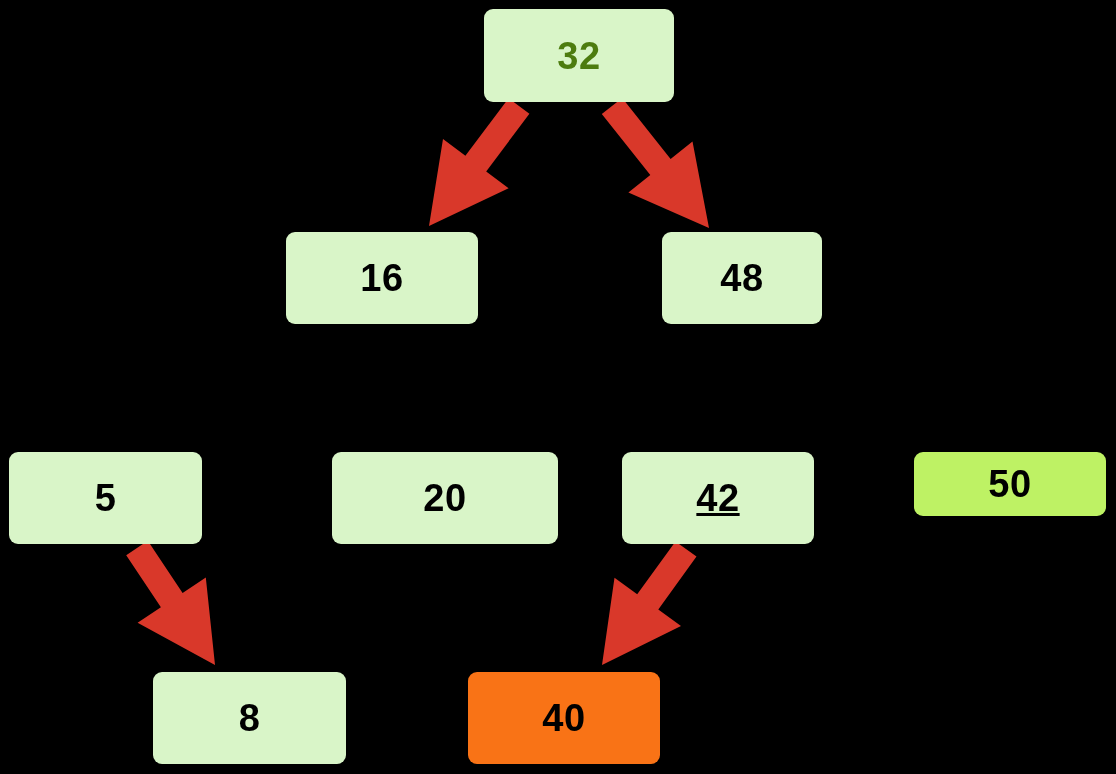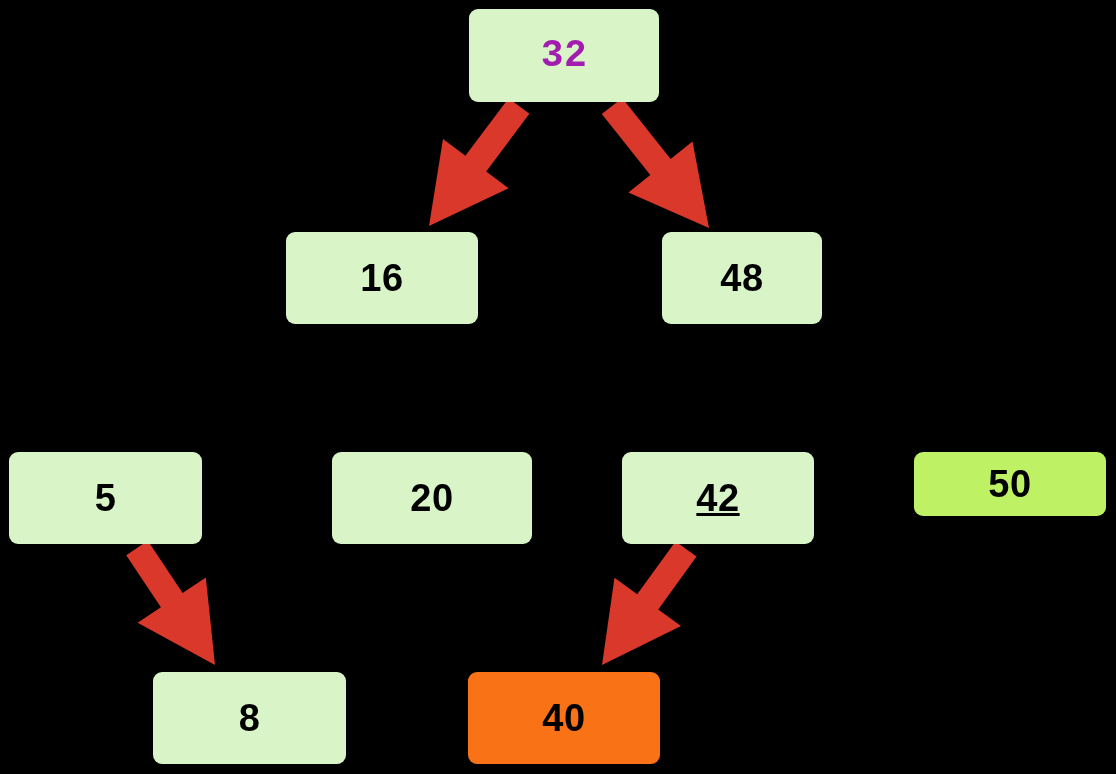--- a/index.html
+++ b/index.html
@@ -46,33 +46,33 @@
 
 <div id="canvas" style="background: rgb(0, 0, 0);">
 
   <svg id="edges" viewBox="0 0 1116 774" xmlns="http://www.w3.org/2000/svg">
       <polygon points="508.6,98.2 465.4,155.8 443.0,139.0 429.0,226.0 508.6,188.2 486.2,171.4 529.4,113.8" fill="#d9382a"></polygon>
       <polygon points="601.8,114.1 650.3,175.0 628.4,192.5 709.0,228.0 692.5,141.4 670.6,158.9 622.2,97.9" fill="#d9382a"></polygon>
       <polygon points="126.2,555.2 160.9,607.3 137.6,622.8 215.0,665.0 205.8,577.4 182.6,592.9 147.8,540.8" fill="#d9382a"></polygon>
       <polygon points="675.5,541.4 637.2,594.2 614.5,577.8 602.0,665.0 681.0,625.9 658.3,609.4 696.5,556.6" fill="#d9382a"></polygon>
     </svg>
 
-  <div class="node" style="left: 469px; top: 9px; width: 190px; height: 93px; background: rgb(217, 245, 200); color: #a21caf; font-family: Liberation Mono, monospace;">
+  <div class="node" style="left: 484px; top: 9px; width: 190px; height: 93px; background: rgb(217, 245, 200); color: #4d7c0f;">
       <span>32</span>
     </div>
   <div class="node" style="left: 286px; top: 232px; width: 192px; height: 92px; background: rgb(217, 245, 200); color: rgb(0, 0, 0); text-align: right;">
       <span>16</span>
     </div>
   <div class="node" style="left: 662px; top: 232px; width: 160px; height: 92px; background: rgb(217, 245, 200); color: rgb(0, 0, 0);">
       <span>48</span>
     </div>
   <div class="node" style="left: 9px; top: 452px; width: 193px; height: 92px; background: rgb(217, 245, 200); color: rgb(0, 0, 0);">
       <span>5</span>
     </div>
-  <div class="node" style="left: 332px; top: 452px; width: 200px; height: 92px; background: rgb(217, 245, 200); color: rgb(0, 0, 0);">
+  <div class="node" style="left: 332px; top: 452px; width: 226px; height: 92px; background: rgb(217, 245, 200); color: rgb(0, 0, 0);">
       <span>20</span>
     </div>
   <div class="node" style="left: 622px; top: 452px; width: 192px; height: 92px; background: rgb(217, 245, 200); color: rgb(0, 0, 0); text-decoration: underline;">
       <span>42</span>
     </div>
   <div class="node" style="left: 914px; top: 452px; width: 192px; height: 64px; background: #bef264; color: rgb(0, 0, 0);">
       <span>50</span>
     </div>
   <div class="node" style="left: 153px; top: 672px; width: 193px; height: 92px; background: rgb(217, 245, 200); color: rgb(0, 0, 0);">
       <span>8</span>

